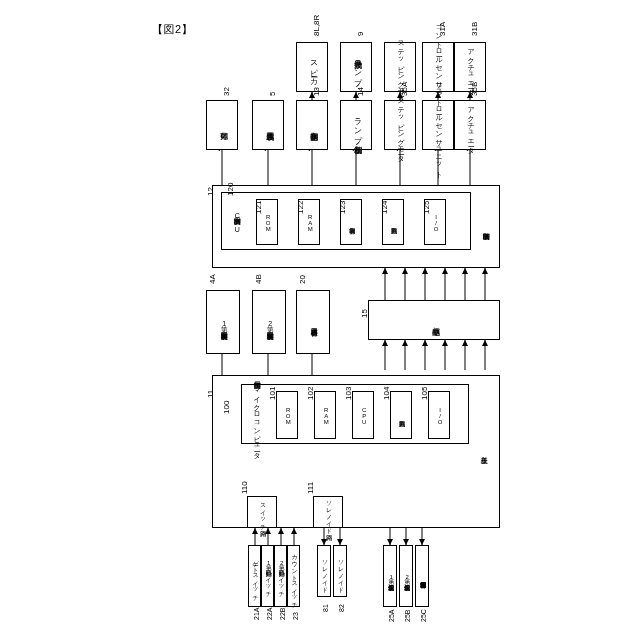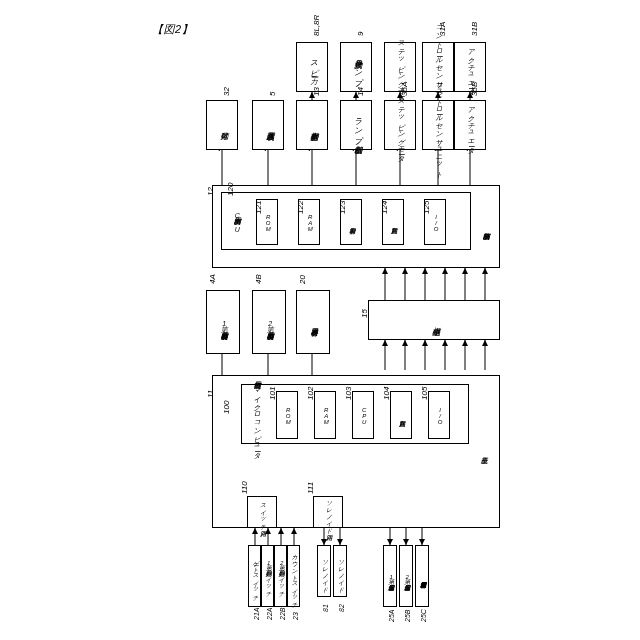--- a/index.html
+++ b/index.html
@@ -4,21 +4,21 @@
 <style>
   html,body{margin:0;padding:0;}
   body{
     width:640px;height:640px;
     background:#ffffff;
     font-family:"Liberation Sans", sans-serif;
     color:#000;
     position:relative;
     overflow:hidden;
   }
-  #stage{position:absolute;left:0;top:0;width:640px;height:640px;font-style:italic;}
+  #stage{position:absolute;left:0;top:0;width:640px;height:640px;}
   .fig-label{
     position:absolute;left:152px;top:22px;
     font-size:11px;letter-spacing:0.5px;
   }
   
   .box{
     position:absolute;
     border:1px solid #000;
     background:#fff;
     box-sizing:border-box;

